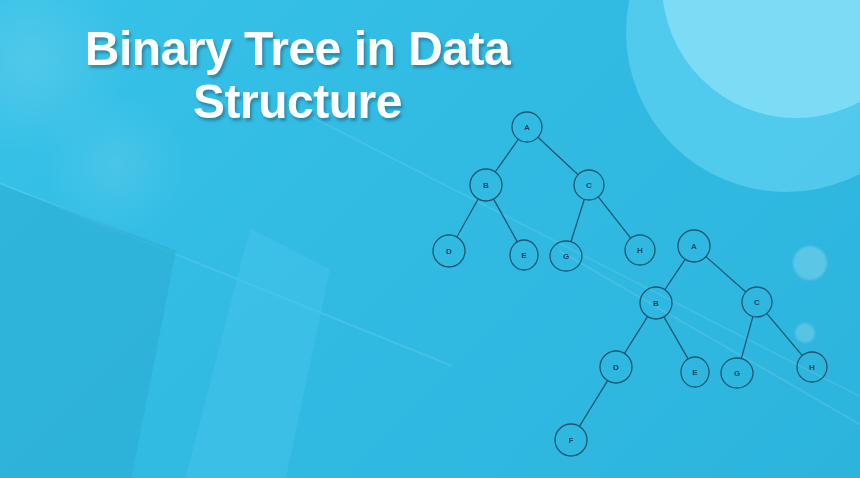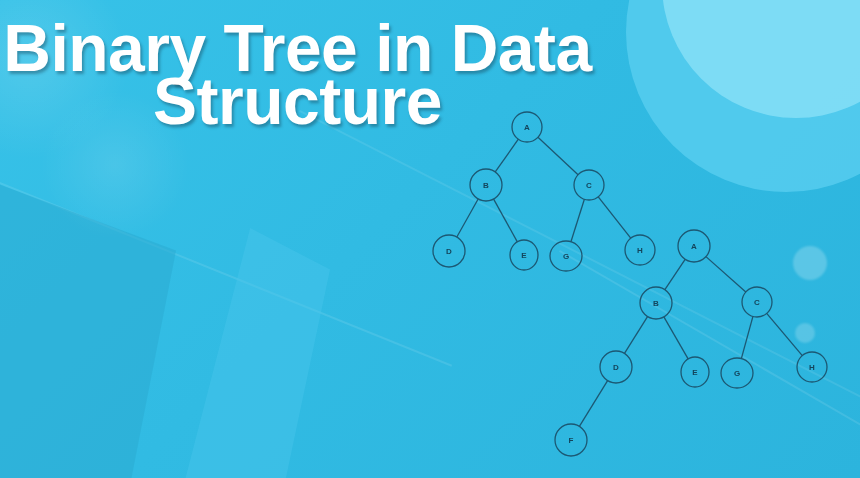--- a/index.html
+++ b/index.html
@@ -43,21 +43,21 @@
   .poly-light{
     left:120px;top:228px;width:210px;height:260px;
     background:#4ac6ea;opacity:.45;
     clip-path:polygon(62% 0%,100% 16%,78% 100%,30% 100%);
   }
   
   #title{
     position:absolute;left:0;top:22px;width:595px;
     text-align:center;
     color:#ffffff;
-    font-size:66px;line-height:53px;font-weight:bold;
+    font-size:48px;line-height:53px;font-weight:bold;
     letter-spacing:-.5px;
     text-shadow:2px 3px 3px rgba(20,60,80,.40);
     white-space:pre-line;
   }
   
   #trees{position:absolute;left:0;top:0;width:860px;height:478px;}
   .edge{stroke:#1c5873;stroke-width:1.3;fill:none;}
   .node-circle{stroke:#1c5873;stroke-width:1.3;fill:none;}
   .node-label{
     fill:#14455c;font-family:"Liberation Sans",sans-serif;

